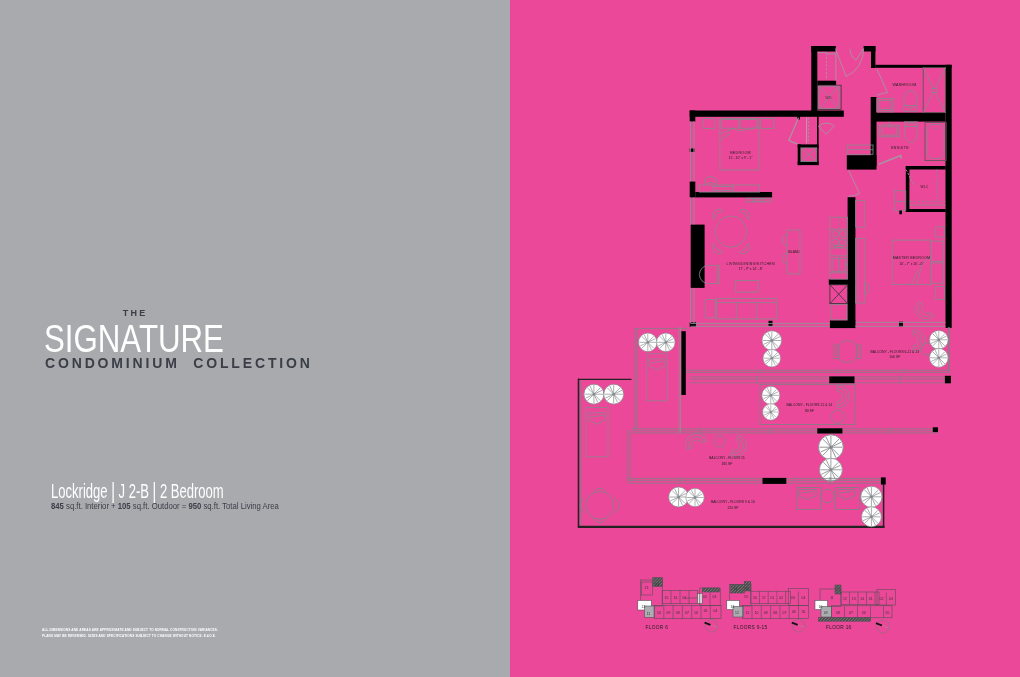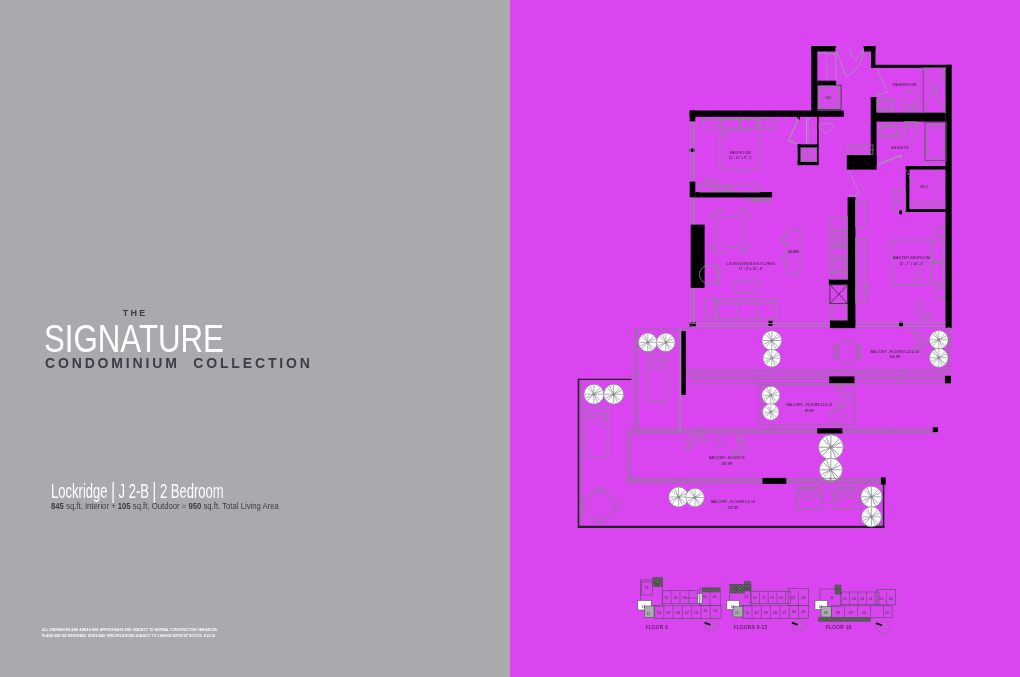--- a/index.html
+++ b/index.html
@@ -1,16 +1,16 @@
 <!DOCTYPE html>
 <html><head>
 <meta charset="utf-8">
 <style>
 html,body{margin:0;padding:0;background:#fff;}
-#page{position:relative;width:1020px;height:677px;overflow:hidden;background:#d946ef;font-family:"Liberation Sans",sans-serif;}
+#page{position:relative;width:1020px;height:677px;overflow:hidden;background:#ec4899;font-family:"Liberation Sans",sans-serif;}
 #gray{position:absolute;left:0;top:0;width:510px;height:677px;background:#a8aaad;}
 #the{position:absolute;left:0;top:308px;width:268px;text-align:center;font-size:9px;letter-spacing:2.3px;text-indent:2.3px;color:#3a3e47;font-weight:bold;}
 #sig{position:absolute;left:44px;top:318px;width:180px;color:#fff;font-size:38px;font-weight:normal;white-space:nowrap;transform:scaleX(0.822);transform-origin:left top;}
 #coll{position:absolute;left:45px;top:355px;width:260px;font-size:14px;letter-spacing:2.85px;color:#3a3e47;font-weight:bold;white-space:nowrap;}
 #lock{position:absolute;left:51px;top:478px;color:#fff;font-size:20px;white-space:nowrap;transform:scaleX(0.652);transform-origin:left top;}
 #area{position:absolute;left:51px;top:501px;color:#3a3e47;font-size:9px;white-space:nowrap;transform:scaleX(0.858);transform-origin:left top;}
 #fine{position:absolute;left:42px;top:626.5px;color:#fff;font-size:4.3px;line-height:6px;letter-spacing:0.2px;white-space:nowrap;font-weight:bold;transform:scaleX(0.72);transform-origin:left top;}
 svg text{font-family:"Liberation Sans",sans-serif;}
 </style>
 </head>

